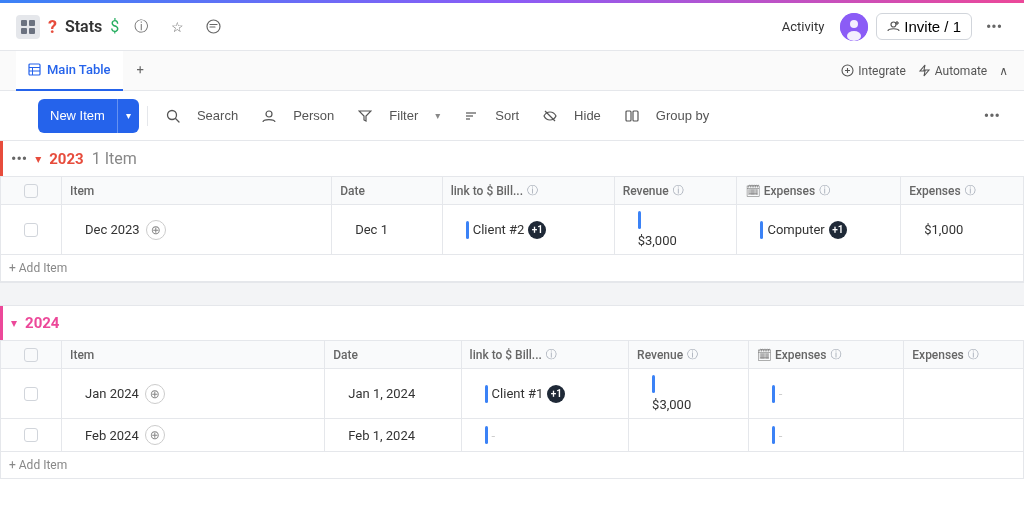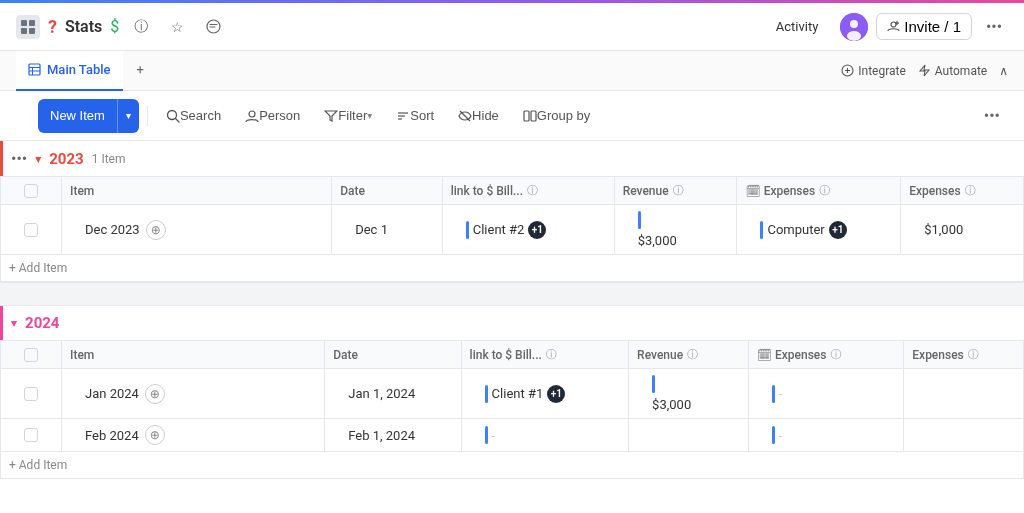--- a/index.html
+++ b/index.html
@@ -10,21 +10,21 @@
       display: flex; align-items: center; justify-content: space-between;
       padding: 0 16px; height: 48px; border-bottom: 1px solid #e5e7eb;
     }
     .top-header-left { display: flex; align-items: center; gap: 8px; }
     .app-icon { width: 24px; height: 24px; background: #e5e7eb; border-radius: 4px; display: flex; align-items: center; justify-content: center; font-size: 11px; color: #666; }
     .question-mark { color: #e74c3c; font-weight: bold; font-size: 18px; }
     .app-title { font-size: 16px; font-weight: 600; color: #333; }
     .dollar-icon { color: #27ae60; font-size: 16px; }
     .header-icon { width: 28px; height: 28px; display: flex; align-items: center; justify-content: center; border-radius: 4px; cursor: pointer; color: #666; font-size: 14px; }
     .top-header-right { display: flex; align-items: center; gap: 8px; }
-    .activity-btn { display: flex; align-items: center; gap: 22px; cursor: pointer; color: #333; font-size: 13px; margin-left: 48px; }
+    .activity-btn { display: flex; align-items: center; gap: 16px; cursor: pointer; color: #333; font-size: 13px; margin-left: 48px; }
     .avatar { width: 28px; height: 28px; border-radius: 50%; background: #8b5cf6; display: flex; align-items: center; justify-content: center; overflow: hidden; }
     .invite-btn { display: flex; align-items: center; gap: 4px; border: 1px solid #d1d5db; border-radius: 6px; padding: 4px 10px; cursor: pointer; font-size: 15px; background: #fff; }
     .more-btn { width: 28px; height: 28px; display: flex; align-items: center; justify-content: center; cursor: pointer; border-radius: 4px; color: #666; font-size: 16px; }
 
     
     .tab-bar {
       display: flex; align-items: center; justify-content: space-between;
       padding: 0 16px; height: 40px; border-bottom: 1px solid #e5e7eb; background: #fafafa;
     }
     .tab-bar-left { display: flex; align-items: center; gap: 2px; }
@@ -40,36 +40,36 @@
     }
     .new-item-btn {
       display: flex; align-items: center; gap: 0;
       background: #2563eb; color: #fff; border: none; border-radius: 6px;
       cursor: pointer; font-size: 13px; font-weight: 500; height: 34px; margin-left: 22px;
     }
     .new-item-text { padding: 0 12px; }
     .new-item-chevron { padding: 0 8px; border-left: 1px solid rgba(255,255,255,0.3); height: 100%; display: flex; align-items: center; font-size: 10px; }
     .toolbar-separator { width: 1px; height: 20px; background: #e5e7eb; margin: 0 4px; }
     .toolbar-btn {
-      display: flex; align-items: center; gap: 0;
+      display: flex; align-items: center; gap: 17px;
       padding: 4px 10px; border: none; background: transparent;
       cursor: pointer; font-size: 13px; color: #555; border-radius: 4px; height: 32px;
     }
     .toolbar-spacer { flex: 1; }
     .toolbar-more { padding: 4px 8px; color: #666; cursor: pointer; font-size: 16px; }
 
     
     .group-controls {
       display: flex; align-items: center; gap: 8px;
       padding: 8px 16px; background: #fff;
     }
     .group-more { color: #666; cursor: pointer; font-size: 16px; }
     .group-chevron { color: #e74c3c; cursor: pointer; font-size: 12px; }
     .group-title { color: #e74c3c; font-weight: 700; font-size: 15px; cursor: pointer; }
-    .group-count { color: #888; font-size: 12px; }
+    .group-count { color: #888; font-size: 16px; }
 
     
     .table-wrapper { overflow-x: auto; background: #fff; }
     table { width: 100%; border-collapse: collapse; }
     thead tr { background: #f9fafb; }
     th {
       border: 1px solid #e5e7eb; padding: 6px 8px;
       font-size: 12px; font-weight: 500; color: #666;
       text-align: left; white-space: nowrap;
     }

